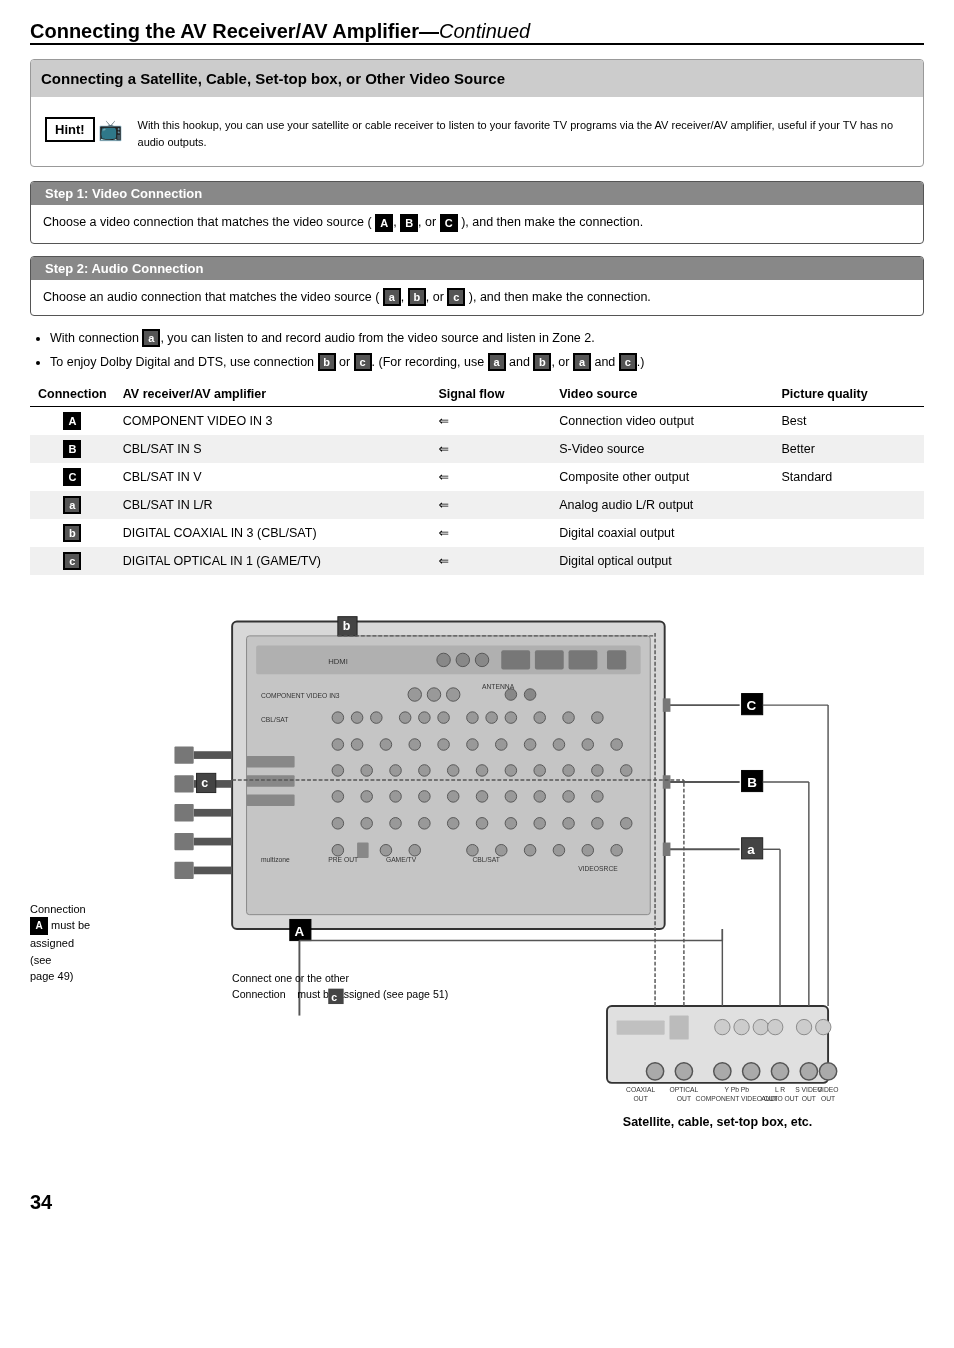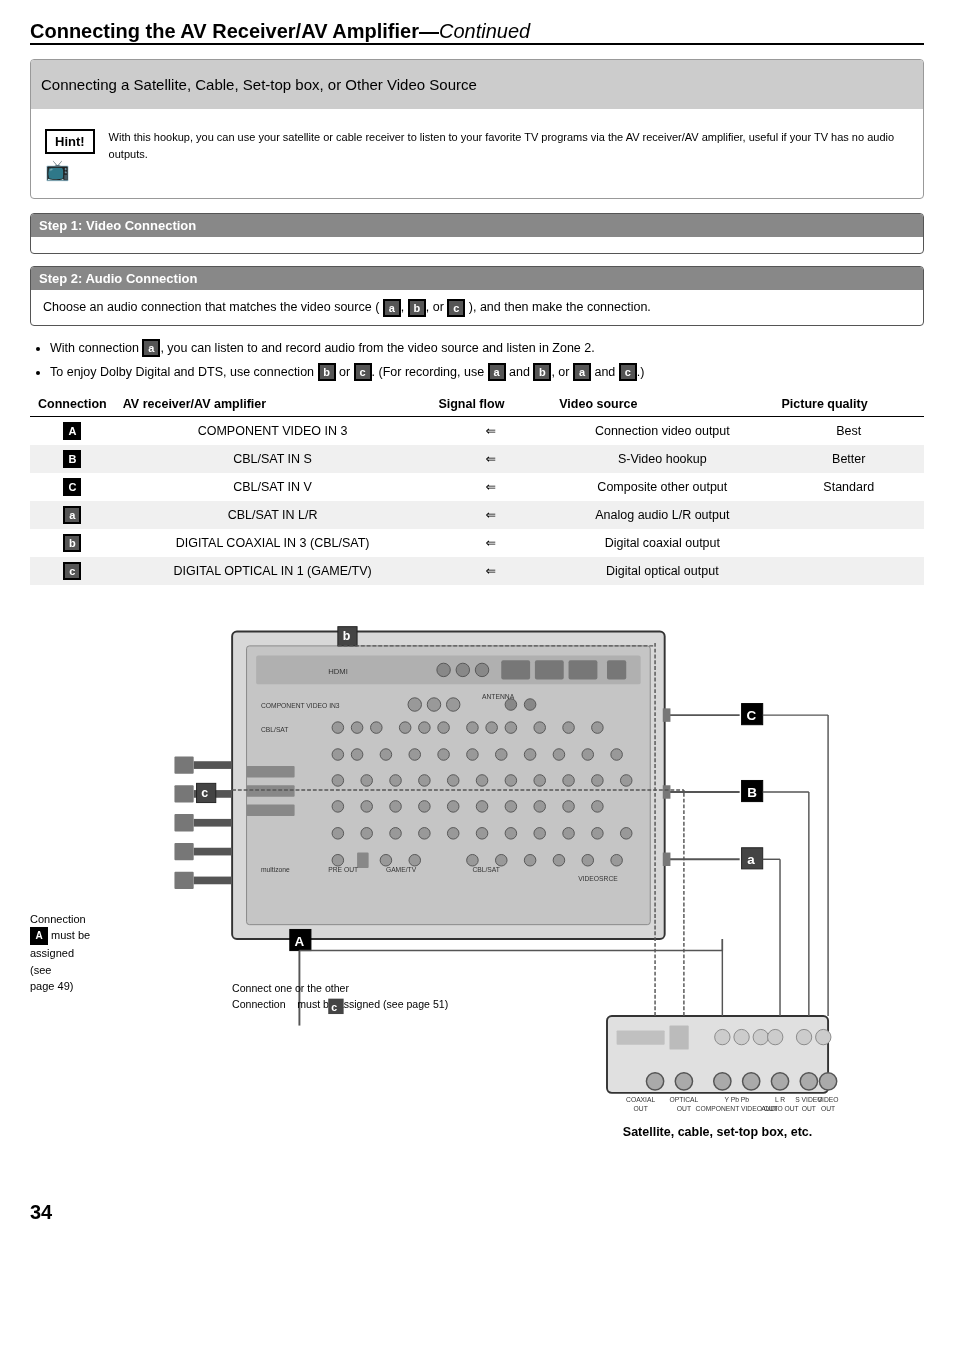--- a/index.html
+++ b/index.html
@@ -22,23 +22,23 @@
       font-style: italic;
       font-weight: normal;
     }
     .section-box {
       border: 1px solid #999;
       border-radius: 4px;
       margin-bottom: 14px;
     }
     .section-header {
       background: #ccc;
-      padding: 16px 10px;
+      padding: 10px 10px;
       font-size: 15px;
-      font-weight: normal;
+      font-weight: bold;
       border-radius: 3px 3px 0 0;
     }
     .section-content {
       padding: 10px 14px;
     }
     .hint-box {
       display: flex;
       align-items: flex-start;
       gap: 14px;
       padding: 10px 0 6px 0;
@@ -53,21 +53,21 @@
       text-align: center;
     }
     .step-box {
       border: 1px solid #555;
       border-radius: 4px;
       margin-bottom: 12px;
     }
     .step-header {
       background: #888;
       color: #fff;
-      padding: 4px 8px;
+      padding: 4px 14px;
       font-weight: bold;
       font-size: 13px;
       border-radius: 3px 3px 0 0;
     }
     .step-content {
       padding: 8px 12px;
       font-size: 12.5px;
       line-height: 1.5;
     }
     .conn-badge {
@@ -96,21 +96,20 @@
       margin-bottom: 16px;
     }
     table.conn-table th {
       font-weight: bold;
       text-align: left;
       padding: 5px 8px;
       border-bottom: 1px solid #000;
     }
     table.conn-table td {
       padding: 5px 8px;
-      text-align: center;
     }
     table.conn-table tr:nth-child(even) td {
       background: #f0f0f0;
     }
     table.conn-table .badge-cell {
       text-align: center;
       width: 40px;
     }
     .diagram-area {
       display: flex;
@@ -139,32 +138,39 @@
 <body>
 
 <h1 class="page-title">
   <span>Connecting the AV Receiver/AV Amplifier</span>—<em>Continued</em>
 </h1>
 
 <div class="section-box">
   <div class="section-header">Connecting a Satellite, Cable, Set-top box, or Other Video Source</div>
   <div class="section-content">
     <div class="hint-box">
-      <div style="display:flex;flex-direction:column;gap:4px;">
+      <div style="display:flex;flex-direction:row;align-items:center;gap:4px;">
         <div class="hint-label">Hint!</div>
         <div style="font-size:20px;">📺</div>
       </div>
       <div style="font-size:11px;line-height:1.5;">With this hookup, you can use your satellite or cable receiver to listen to your favorite TV programs via the AV receiver/AV amplifier, useful if your TV has no audio outputs.</div>
     </div>
   </div>
 </div>
 
 <div class="step-box">
   <div class="step-header">Step 1: Video Connection</div>
   <div class="step-content">
+    <div style="margin-bottom:3px;">
+      Choose a video connection that matches the video source (
+      <span class="conn-badge upper">A</span>,
+      <span class="conn-badge upper">B</span>, or
+      <span class="conn-badge upper">C</span>
+      ), and then make the connection.
+    </div>
   </div>
 </div>
 
 <div class="step-box">
   <div class="step-header">Step 2: Audio Connection</div>
   <div class="step-content">
     <div>
       Choose an audio connection that matches the video source (
       <span class="conn-badge lower">a</span>,
       <span class="conn-badge lower">b</span>, or
@@ -202,21 +208,21 @@
     <td>⇐</td>
     <td>Connection video output</td>
     <td>Best</td>
   </tr>
       <tr>
     <td class="badge-cell">
       <span class="conn-badge upper">B</span>
     </td>
     <td>CBL/SAT IN S</td>
     <td>⇐</td>
-    <td>S-Video hookup</td>
+    <td>S-Video source</td>
     <td>Better</td>
   </tr>
       <tr>
     <td class="badge-cell">
       <span class="conn-badge upper">C</span>
     </td>
     <td>CBL/SAT IN V</td>
     <td>⇐</td>
     <td>Composite other output</td>
     <td>Standard</td>

